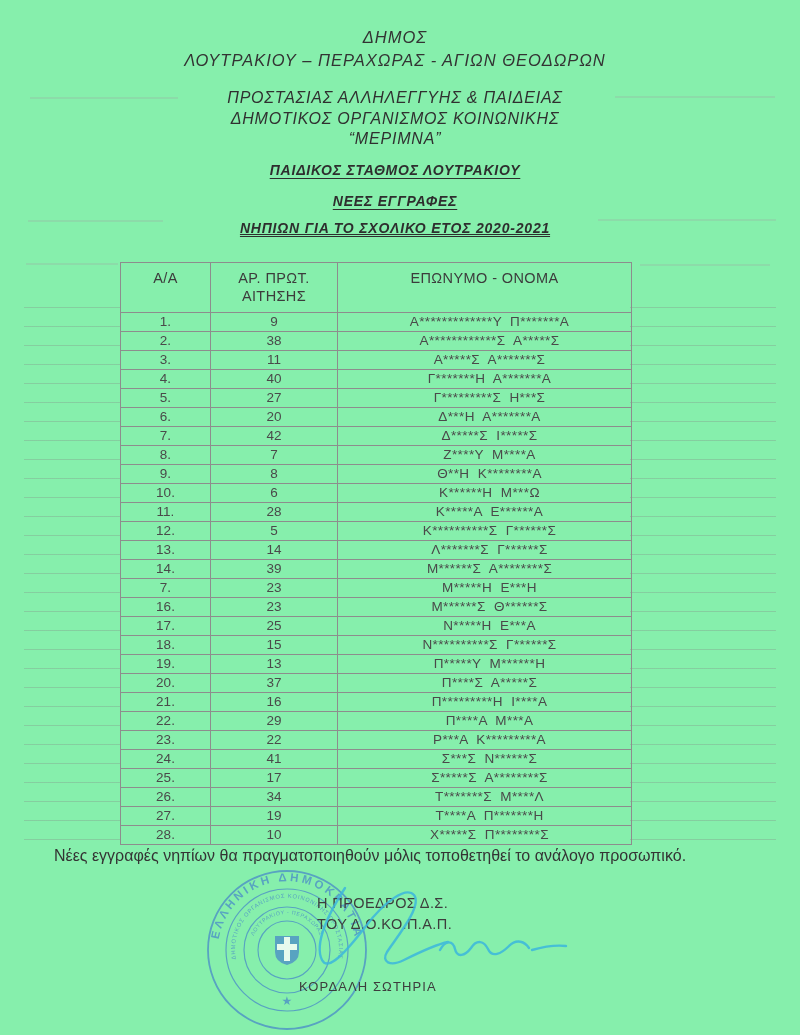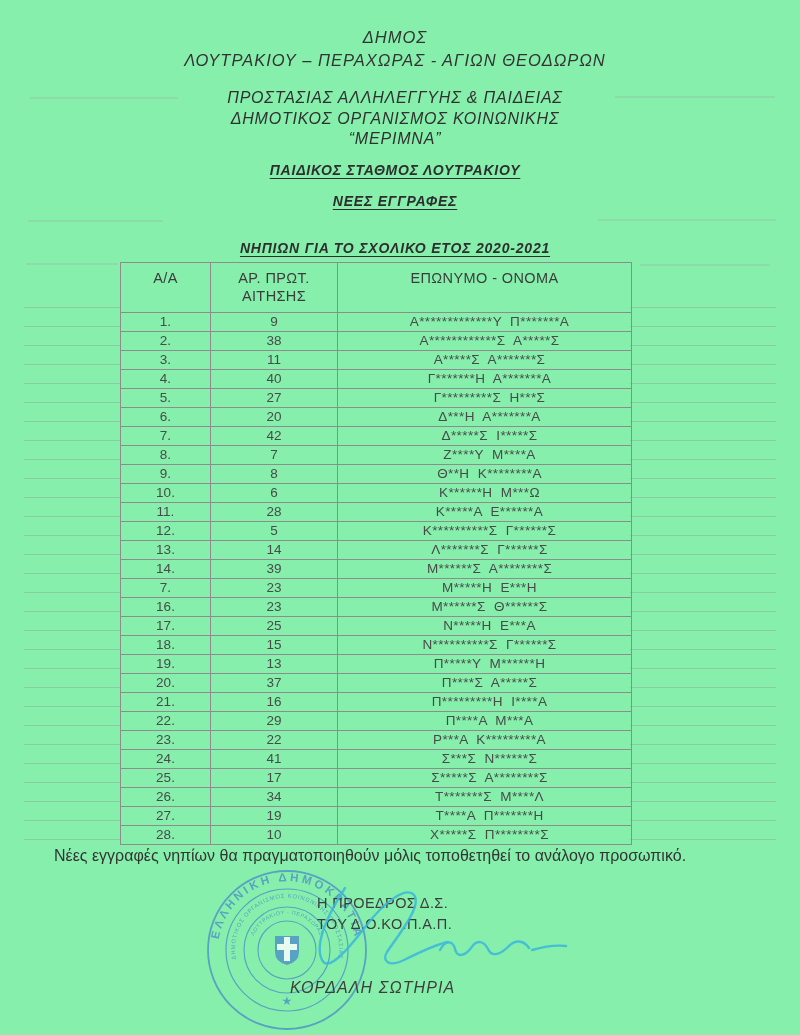--- a/index.html
+++ b/index.html
@@ -19,21 +19,21 @@
   .row-strip.right { left:630px; width:146px; }
   
   .center-block { position:absolute; left:0; width:790px; text-align:center; }
   .muni { top:26px; font-style:italic; font-size:16.5px; line-height:23px;
           letter-spacing:1px; color:#333; }
   .org  { top:88px; font-style:italic; font-size:16px; line-height:20.5px;
           letter-spacing:.8px; color:#303030; }
   .title { font-style:italic; font-weight:700; font-size:14px;
            letter-spacing:.8px; color:#2e2e2e; }
   .title span { text-decoration:underline; text-underline-offset:3px; }
-  .t1 { top:162px; } .t2 { top:193px; } .t3 { top:240px; }
+  .t1 { top:162px; } .t2 { top:193px; } .t3 { top:220px;text-decoration:underline; }
   
   table.reg-table {
     position:absolute; left:120px; top:262px; width:511px;
     border-collapse:collapse; table-layout:fixed;
   }
   .reg-table col.c1 { width:90px; }
   .reg-table col.c2 { width:127px; }
   .reg-table col.c3 { width:294px; }
   .reg-table th, .reg-table td { border:1px solid #8d8d8d; }
   .reg-table th {
@@ -51,22 +51,22 @@
              white-space:pre; letter-spacing:.4px; }
   
   .note {
     position:absolute; left:54px; top:843px; width:652px; margin:0;
     font-size:16px; line-height:26px; color:#343434; text-align:justify;
   }
   
   .sig-role { position:absolute; left:317px; top:893px;
               font-size:14.5px; line-height:20.5px; letter-spacing:.4px;
               color:#3d3d3d; }
-  .sig-name { position:absolute; left:290px; top:979px;
-              font-size:16px; letter-spacing:1.1px; color:#3d3d3d;font-style:italic; }
+  .sig-name { position:absolute; left:299px; top:979px;
+              font-size:13px; letter-spacing:1.1px; color:#3d3d3d; }
   .stamp     { position:absolute; left:196px; top:866px; opacity:.82; }
   .signature { position:absolute; left:290px; top:880px; opacity:.85; }
 </style>
 </head>
 <body>
 
 <div class="page">
 
   <div class="scan-dash" style="left:30px;top:97px;width:148px"></div>
   <div class="scan-dash" style="left:615px;top:96px;width:160px"></div>

